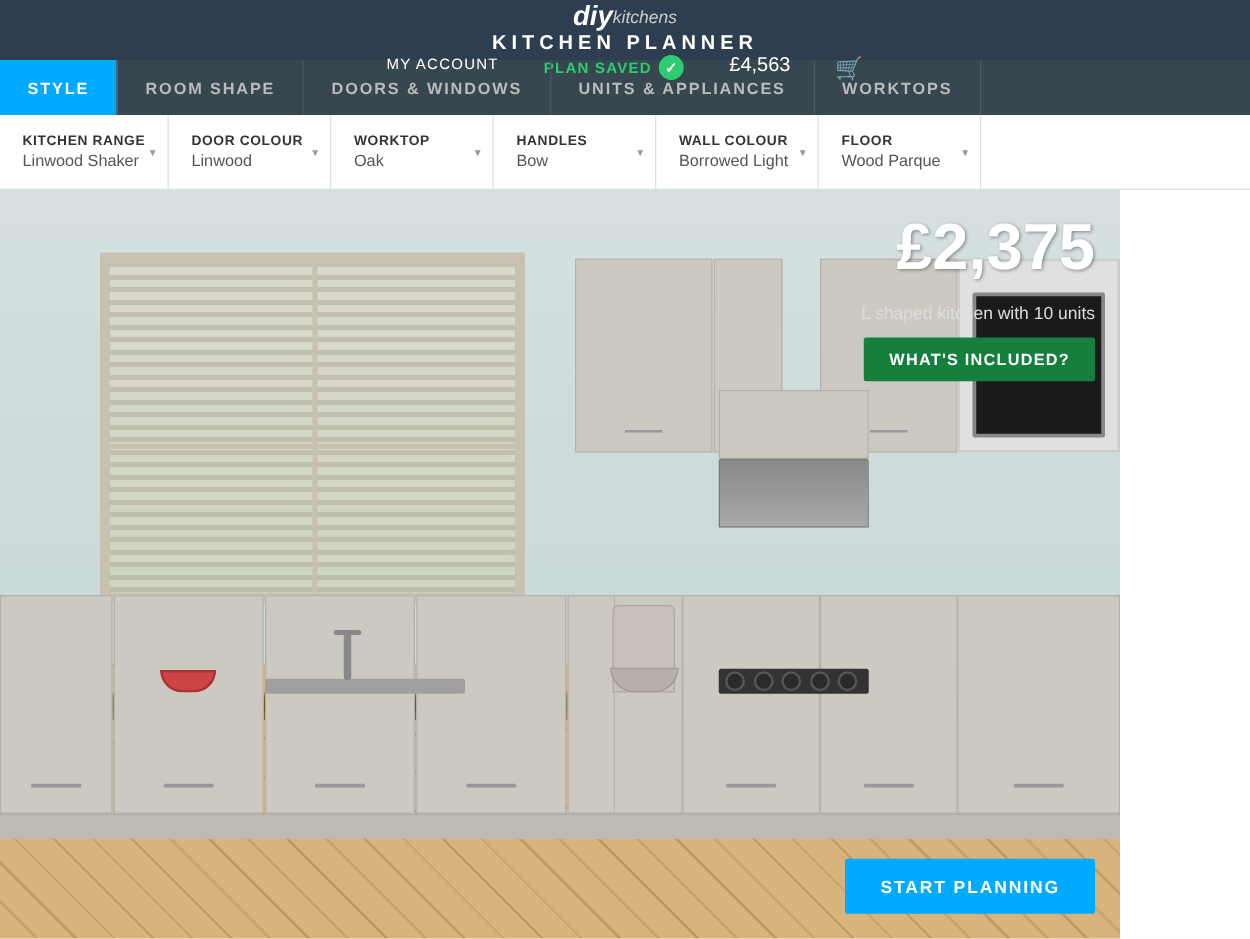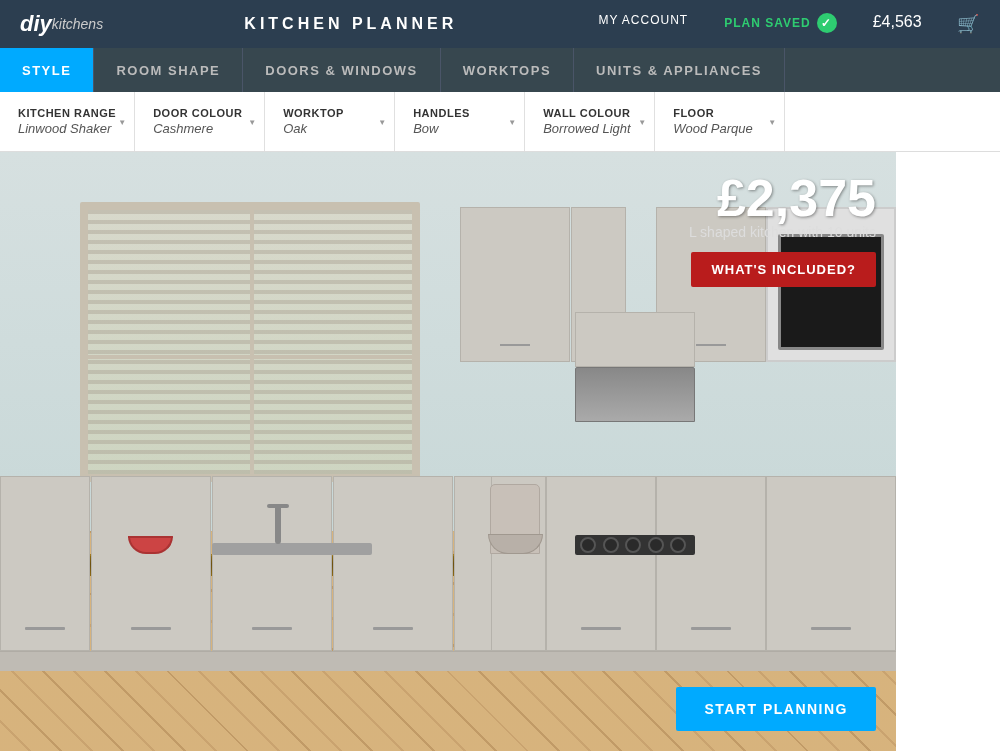--- a/index.html
+++ b/index.html
@@ -6,20 +6,21 @@
     body { width: 1000px; height: 751px; overflow: hidden; font-family: Arial, sans-serif; background: #fff; }
 
     
     .top-nav {
       background: #2c3e50;
       height: 48px;
       display: flex;
       align-items: center;
       padding: 0 20px;
       justify-content: space-between;
+      flex-direction: column;
     }
     .logo {
       display: flex;
       align-items: center;
       gap: 0;
     }
     .logo-diy {
       color: #fff;
       font-size: 22px;
       font-weight: bold;
@@ -133,21 +134,20 @@
       font-size: 11px;
       font-weight: bold;
       color: #333;
       text-transform: uppercase;
       letter-spacing: 0.5px;
     }
     .option-value {
       font-size: 13px;
       color: #555;
       margin-top: 2px;
-      font-style: italic;
     }
 
     
     .main-area {
       position: relative;
       width: 896px;
       height: 599px;
       overflow: hidden;
       background: #e8ede8;
     }
@@ -419,25 +419,25 @@
     .price-large {
       font-size: 52px;
       font-weight: bold;
       color: #fff;
       text-shadow: 1px 1px 3px rgba(0,0,0,0.4);
       line-height: 1;
     }
     .price-desc {
       font-size: 14px;
       color: #ddd;
-      margin-top: 0;
+      margin-top: 18px;
     }
     .whats-included-btn {
       margin-top: 12px;
-      background: #b91c1c;
+      background: #15803d;
       color: #fff;
       border: none;
       padding: 10px 20px;
       font-size: 13px;
       font-weight: bold;
       letter-spacing: 1px;
       text-transform: uppercase;
       cursor: pointer;
       border-radius: 2px;
     }
@@ -515,35 +515,35 @@
   <div class="tab active">
     <span>STYLE</span>
   </div>
   <div class="tab">
     <span>ROOM SHAPE</span>
   </div>
   <div class="tab">
     <span>DOORS &amp; WINDOWS</span>
   </div>
   <div class="tab">
+    <span>UNITS &amp; APPLIANCES</span>
+  </div>
+  <div class="tab">
     <span>WORKTOPS</span>
-  </div>
-  <div class="tab">
-    <span>UNITS &amp; APPLIANCES</span>
   </div>
 </div>
 
 <div class="options-bar">
   <div class="option-item">
     <span class="option-label">KITCHEN RANGE</span>
     <span class="option-value">Linwood Shaker</span>
   </div>
   <div class="option-item">
     <span class="option-label">DOOR COLOUR</span>
-    <span class="option-value">Cashmere</span>
+    <span class="option-value">Linwood</span>
   </div>
   <div class="option-item">
     <span class="option-label">WORKTOP</span>
     <span class="option-value">Oak</span>
   </div>
   <div class="option-item">
     <span class="option-label">HANDLES</span>
     <span class="option-value">Bow</span>
   </div>
   <div class="option-item">

